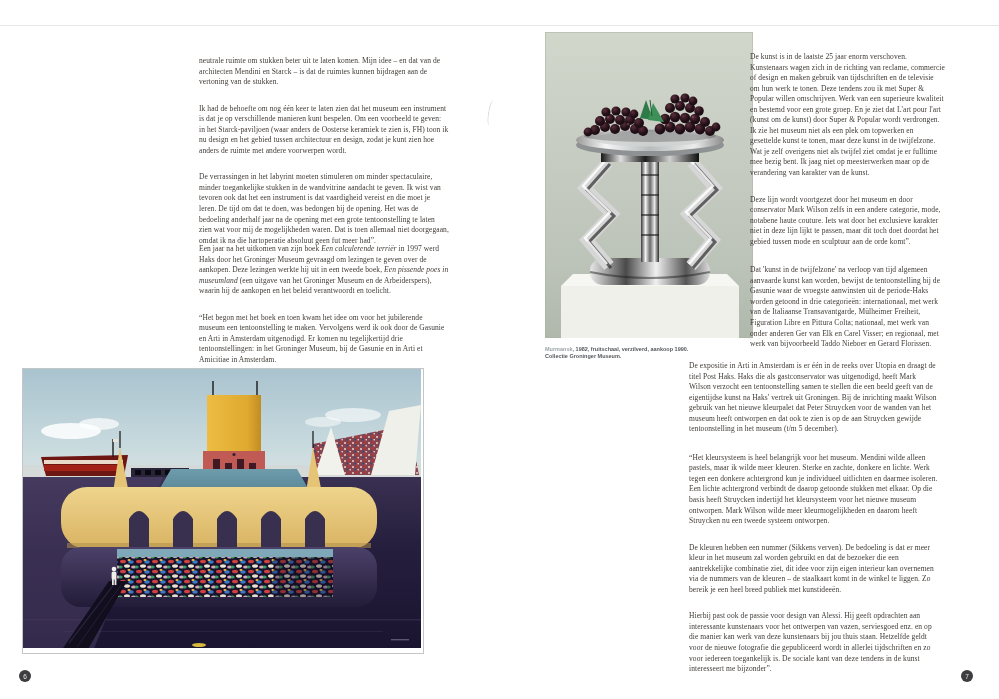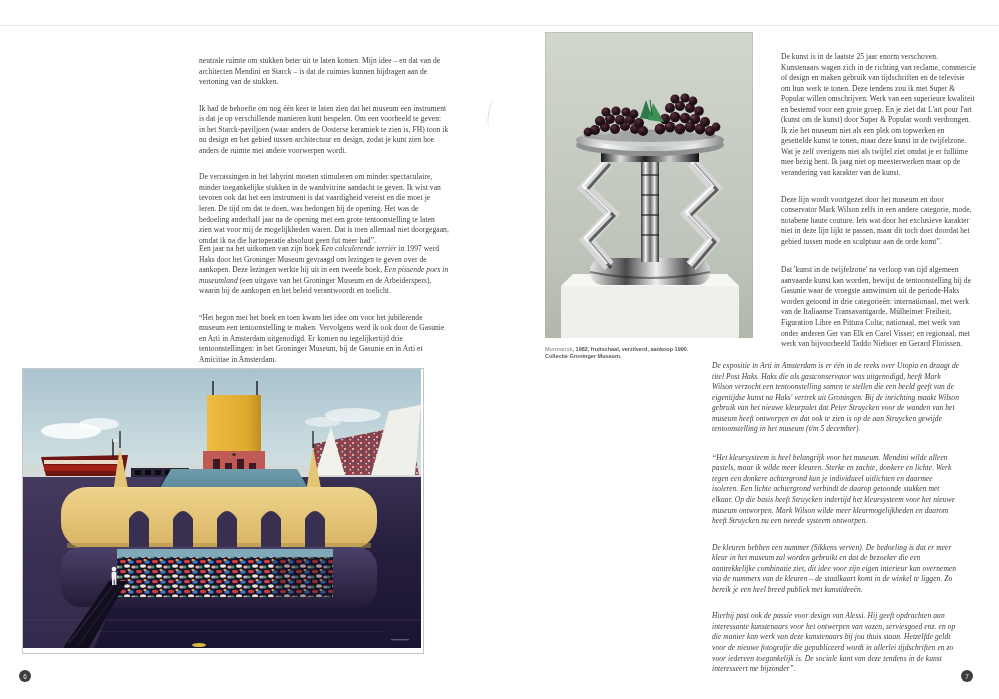--- a/index.html
+++ b/index.html
@@ -20,22 +20,22 @@
   }
   .body-text{
     position:absolute;
     font-size:7.5px;line-height:10.55px;letter-spacing:.08px;
     text-align:left;
   }
   .body-text p{margin:16px;}
   .body-text p.sect{margin-top:18px;}
   .lp-col1{left:183px;top:40px;width:282px;}
   .lp-col2{left:183px;top:228px;width:282px;}
-  .rp-col{left:765px;top:36px;width:227px;}
-  .rp-full{left:696px;top:345px;width:281px;font-style:italic;}
+  .rp-col{left:734px;top:36px;width:227px;}
+  .rp-full{left:673px;top:345px;width:281px;}
   .illustration-frame{
     position:absolute;left:22px;top:368px;width:400px;height:284px;
     border:1px solid #c2c6c8;background:#fff;
   }
   .illustration-frame svg{display:block;}
   .photo-frame{
     position:absolute;left:545px;top:32px;width:208px;height:306px;
   }
   .photo-frame svg{display:block;}
   .caption{

